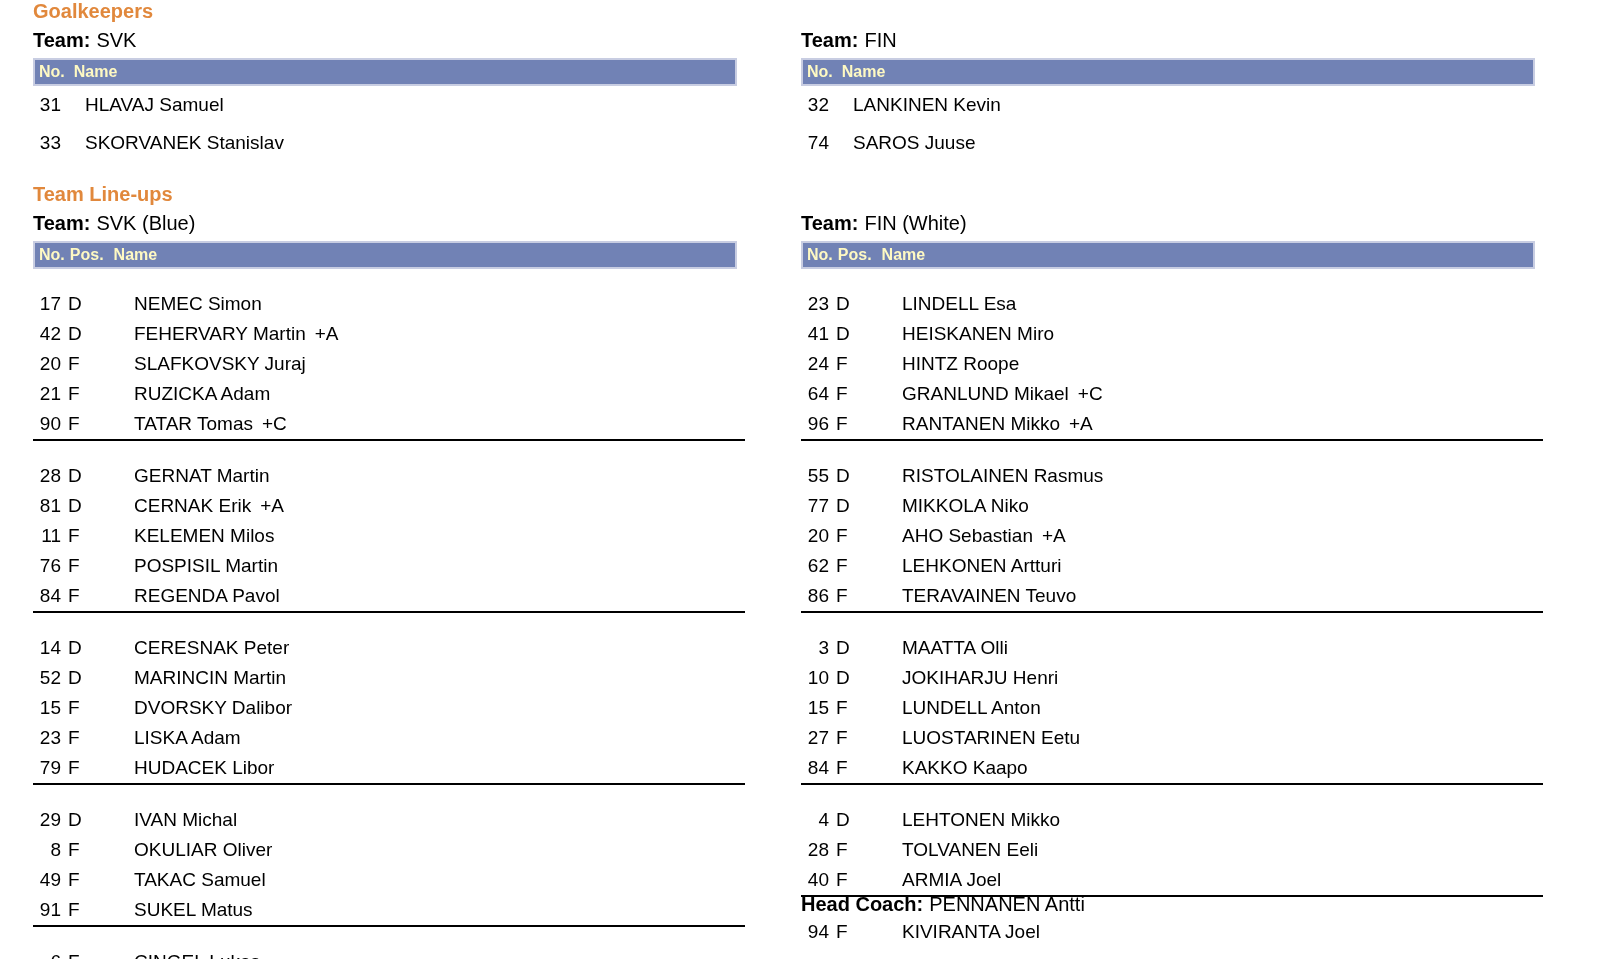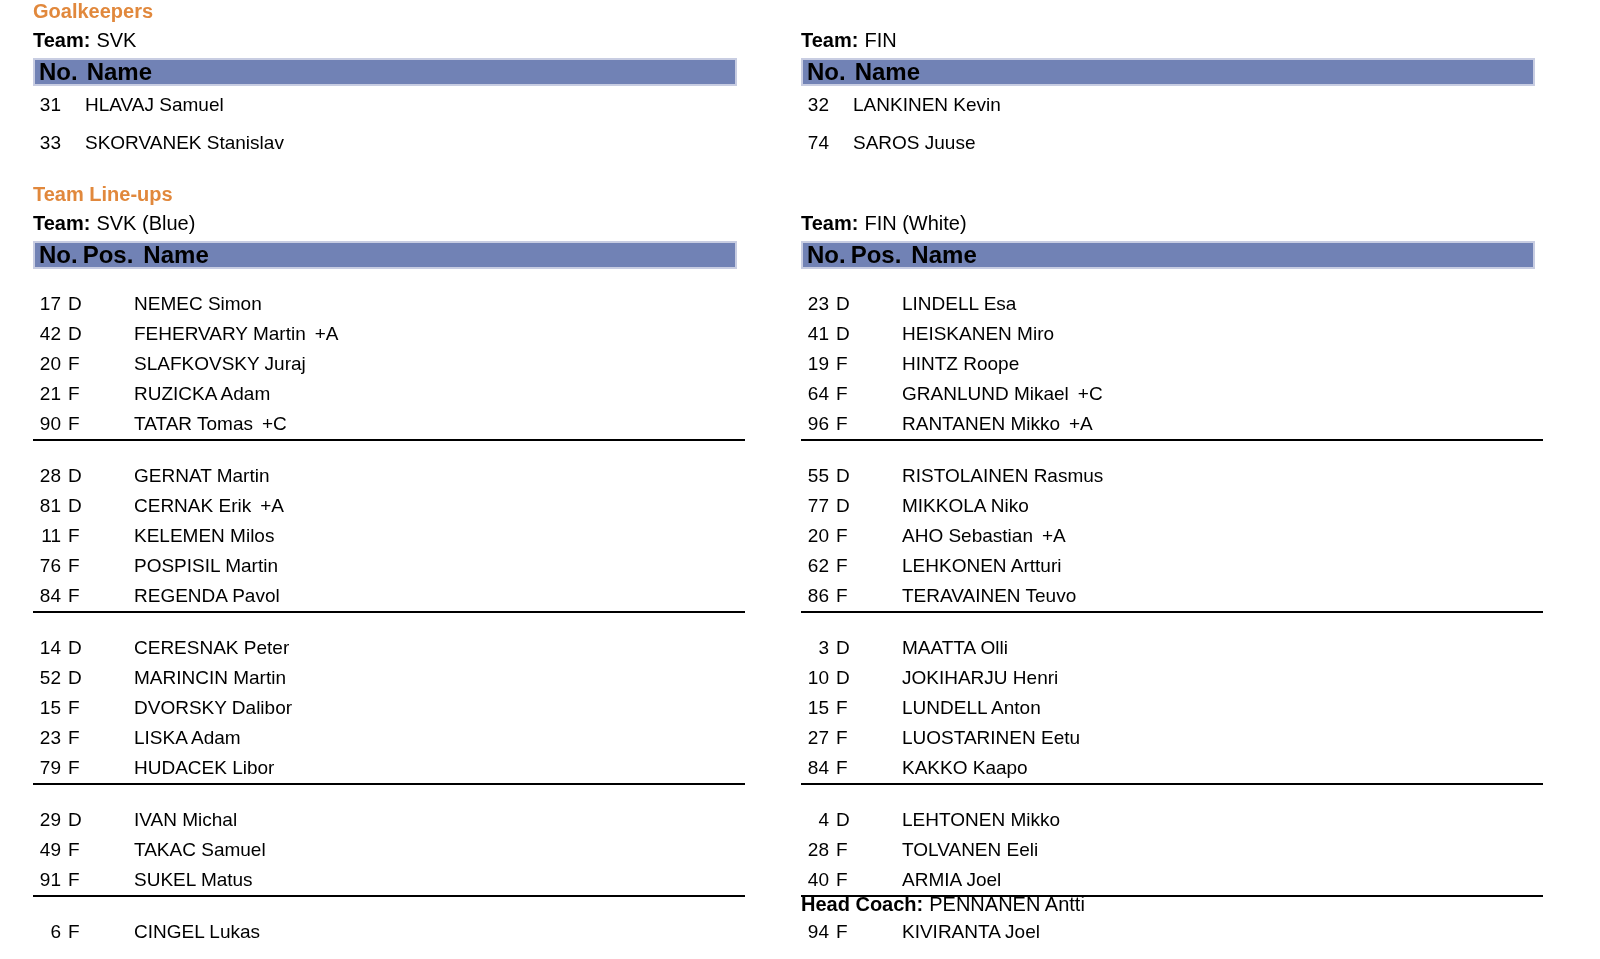--- a/index.html
+++ b/index.html
@@ -46,22 +46,22 @@
   .team-line .val, .coach-line .val { margin-left: 6px; }
 
   .bar {
     position: absolute;
     left: 0;
     right: 8px;
     height: 28px;
     box-sizing: border-box;
     background: #7182B5;
     border: 2px solid #C8CDE2;
-    color: #000000;
-    font-size: 24px;
+    color: #fef9c3;
+    font-size: 16px;
     font-weight: bold;
     line-height: 24px;
     padding-left: 4px;
     white-space: nowrap;
   }
   .bar .h-pos     { margin-left: 5px; }
   .bar .h-name-lu { margin-left: 10px; }
   .bar .h-name-gk { margin-left: 9px; }
 
   .rows-abs { position: absolute; left: 0; right: 0; }
@@ -155,20 +155,21 @@
         </div>
         <div class="lu-group">
           <div class="lu-row"><span class="c-no">14</span><span class="c-pos">D</span><span class="c-name">CERESNAK Peter</span></div>
           <div class="lu-row"><span class="c-no">52</span><span class="c-pos">D</span><span class="c-name">MARINCIN Martin</span></div>
           <div class="lu-row"><span class="c-no">15</span><span class="c-pos">F</span><span class="c-name">DVORSKY Dalibor</span></div>
           <div class="lu-row"><span class="c-no">23</span><span class="c-pos">F</span><span class="c-name">LISKA Adam</span></div>
           <div class="lu-row"><span class="c-no">79</span><span class="c-pos">F</span><span class="c-name">HUDACEK Libor</span></div>
         </div>
         <div class="lu-group">
           <div class="lu-row"><span class="c-no">29</span><span class="c-pos">D</span><span class="c-name">IVAN Michal</span></div>
+          <div class="lu-row"><span class="c-no">8</span><span class="c-pos">F</span><span class="c-name">OKULIAR Oliver</span></div>
           <div class="lu-row"><span class="c-no">49</span><span class="c-pos">F</span><span class="c-name">TAKAC Samuel</span></div>
           <div class="lu-row"><span class="c-no">91</span><span class="c-pos">F</span><span class="c-name">SUKEL Matus</span></div>
         </div>
         <div class="lu-group">
           <div class="lu-row"><span class="c-no">6</span><span class="c-pos">F</span><span class="c-name">CINGEL Lukas</span></div>
         </div>
       </div>
 
   </div>
 
@@ -191,21 +192,21 @@
     </div>
 
     <div class="bar t-lubar">
       <span class="h-no">No.</span><span class="h-pos">Pos.</span><span class="h-name-lu">Name</span>
     </div>
 
     <div class="rows-abs t-lurows">
         <div class="lu-group">
           <div class="lu-row"><span class="c-no">23</span><span class="c-pos">D</span><span class="c-name">LINDELL Esa</span></div>
           <div class="lu-row"><span class="c-no">41</span><span class="c-pos">D</span><span class="c-name">HEISKANEN Miro</span></div>
-          <div class="lu-row"><span class="c-no">19</span><span class="c-pos">F</span><span class="c-name">HINTZ Roope</span></div>
+          <div class="lu-row"><span class="c-no">24</span><span class="c-pos">F</span><span class="c-name">HINTZ Roope</span></div>
           <div class="lu-row"><span class="c-no">64</span><span class="c-pos">F</span><span class="c-name">GRANLUND Mikael<span class="badge">+C</span></span></div>
           <div class="lu-row"><span class="c-no">96</span><span class="c-pos">F</span><span class="c-name">RANTANEN Mikko<span class="badge">+A</span></span></div>
         </div>
         <div class="lu-group">
           <div class="lu-row"><span class="c-no">55</span><span class="c-pos">D</span><span class="c-name">RISTOLAINEN Rasmus</span></div>
           <div class="lu-row"><span class="c-no">77</span><span class="c-pos">D</span><span class="c-name">MIKKOLA Niko</span></div>
           <div class="lu-row"><span class="c-no">20</span><span class="c-pos">F</span><span class="c-name">AHO Sebastian<span class="badge">+A</span></span></div>
           <div class="lu-row"><span class="c-no">62</span><span class="c-pos">F</span><span class="c-name">LEHKONEN Artturi</span></div>
           <div class="lu-row"><span class="c-no">86</span><span class="c-pos">F</span><span class="c-name">TERAVAINEN Teuvo</span></div>
         </div>

